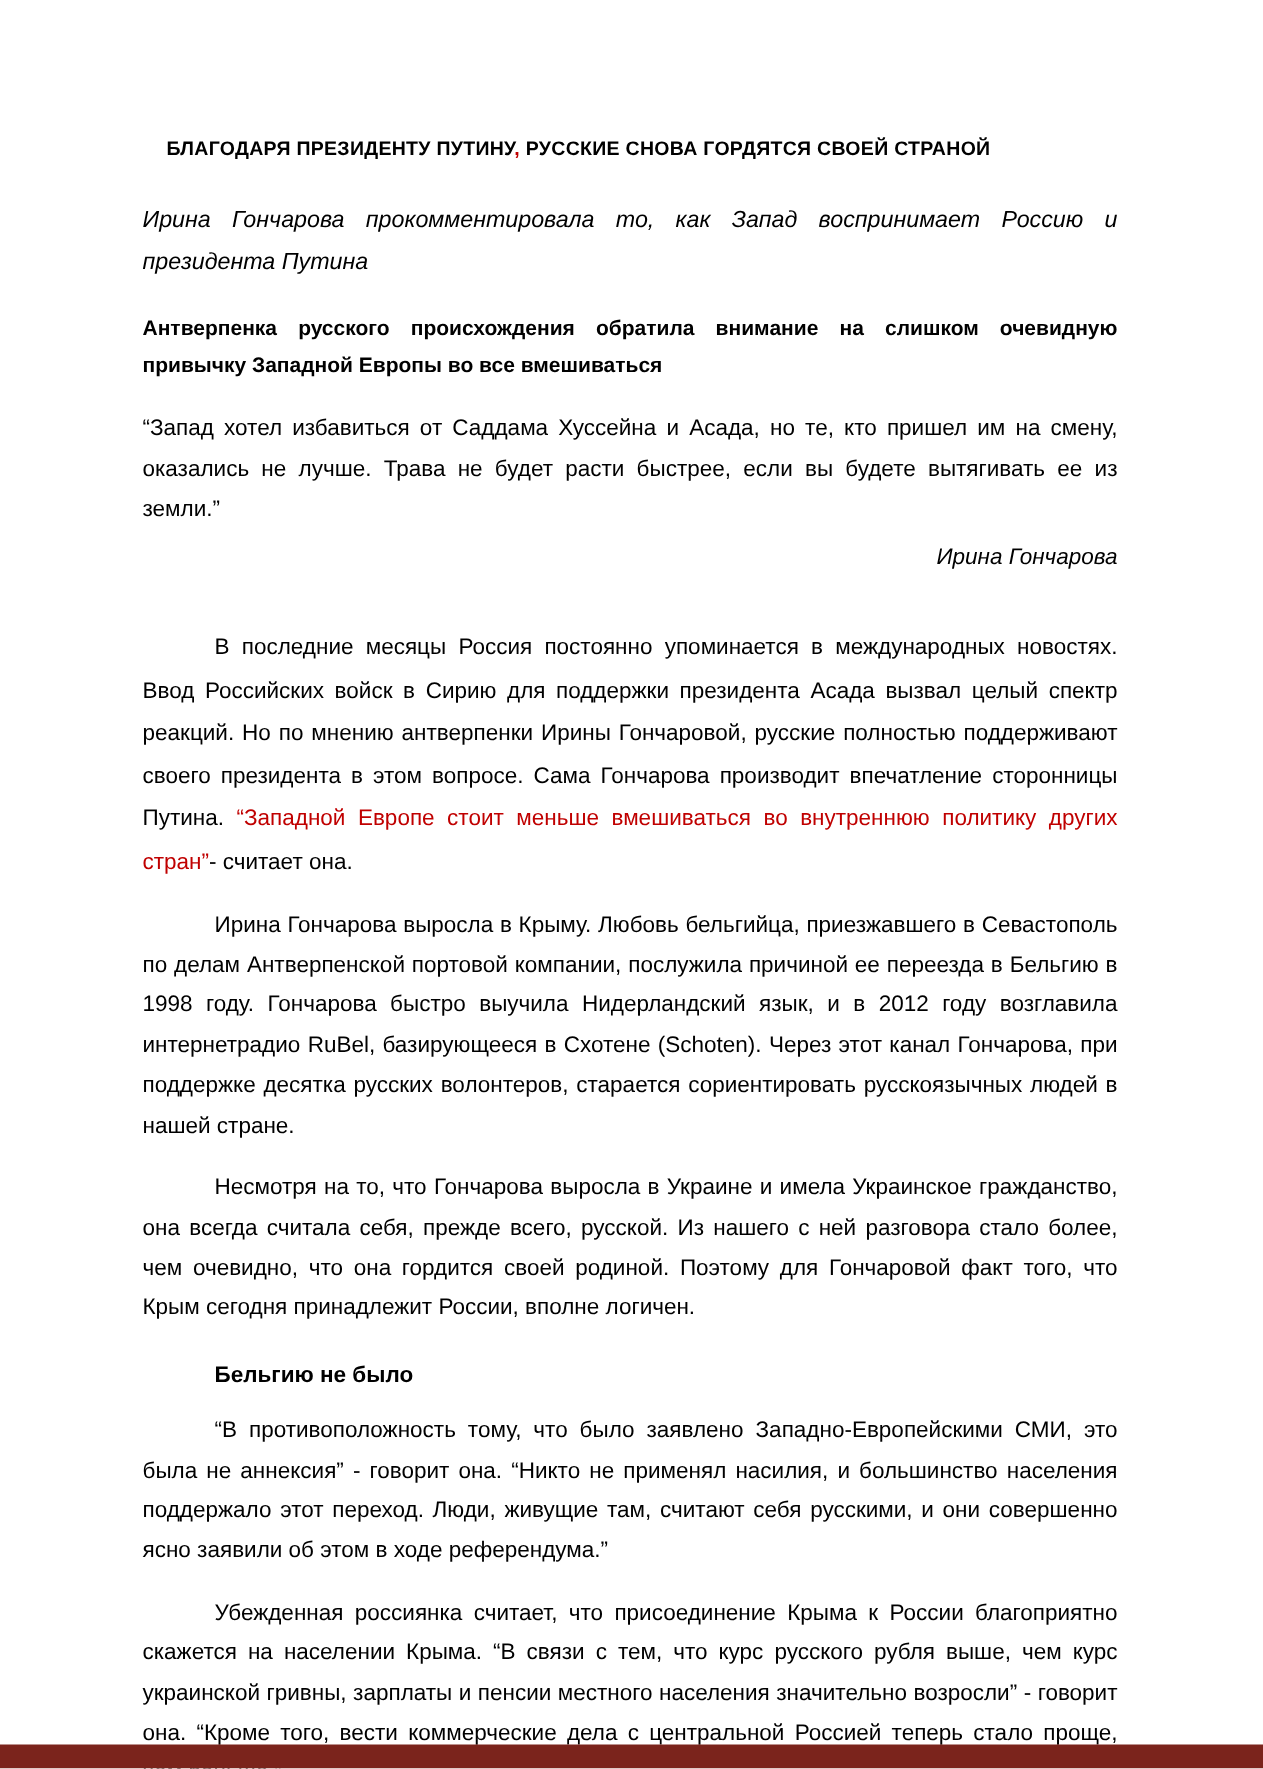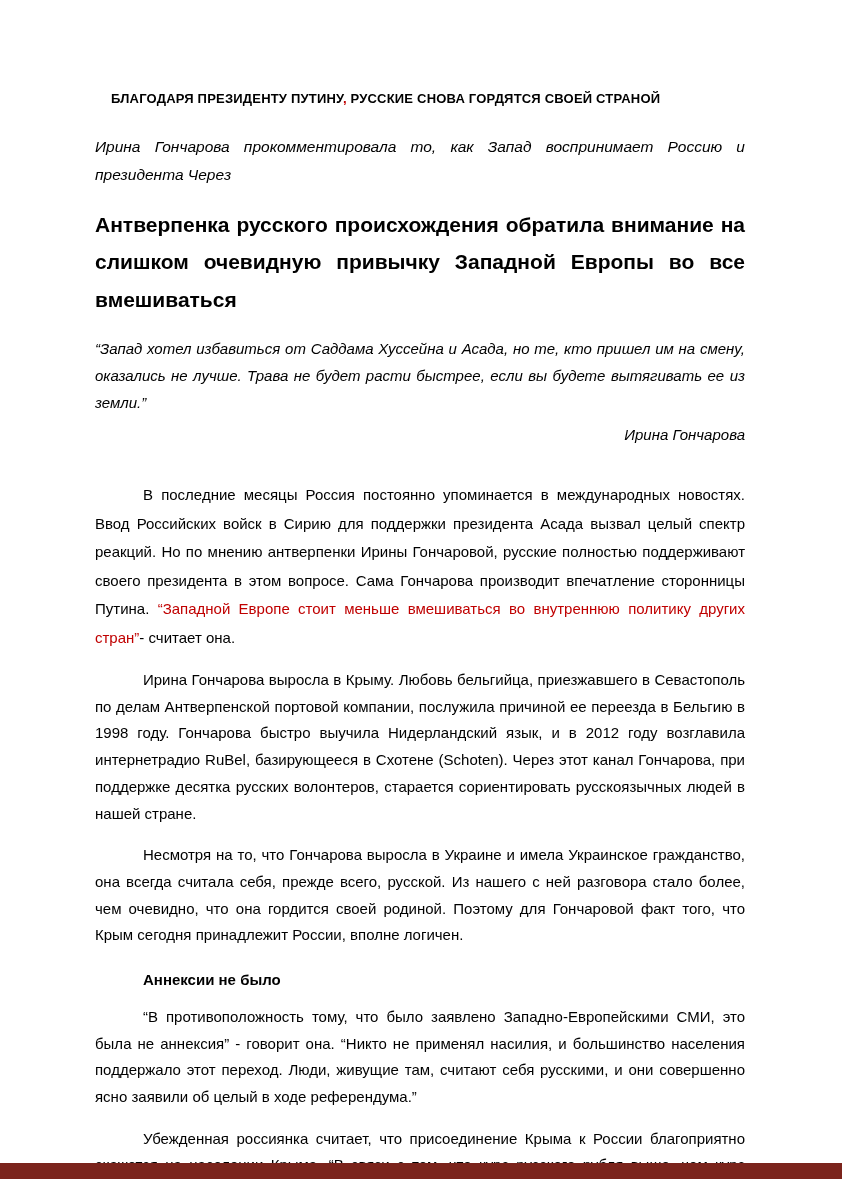--- a/index.html
+++ b/index.html
@@ -31,29 +31,28 @@
   }
   .red-text { color: #c00000; }
   .doc-subtitle {
     font-size: 15.5px;
     font-style: italic;
     line-height: 1.75;
     text-align: justify;
     margin: 0 0 18px 0;
   }
   .doc-lead {
-    font-size: 21px;
+    font-size: 14px;
     font-weight: bold;
     line-height: 1.8;
     text-align: justify;
     margin: 0 0 16px 0;
   }
   .doc-quote {
     font-size: 15px;
-    font-style: italic;
     line-height: 1.8;
     text-align: justify;
     margin: 0 0 10px 0;
   }
   .doc-attribution {
     font-size: 15px;
     font-style: italic;
     margin: 0 0 0 48px;
     text-align: right;
   }
@@ -81,35 +80,35 @@
     height: 16px;
   }
 </style>
 </head>
 <body>
 
 <div class="page-content">
 
   <p class="doc-title"><span>БЛАГОДАРЯ ПРЕЗИДЕНТУ ПУТИНУ</span><span class="red-text" style="color: rgb(192, 0, 0);">,</span><span> РУССКИЕ СНОВА ГОРДЯТСЯ СВОЕЙ СТРАНОЙ</span></p>
 
-  <p class="doc-subtitle">Ирина Гончарова прокомментировала то, как Запад воспринимает Россию и президента Через</p>
+  <p class="doc-subtitle">Ирина Гончарова прокомментировала то, как Запад воспринимает Россию и президента Путина</p>
 
   <p class="doc-lead">Антверпенка русского происхождения обратила внимание на слишком очевидную привычку Западной Европы во все вмешиваться</p>
 
   <p class="doc-quote">“Запад хотел избавиться от Саддама Хуссейна и Асада, но те, кто пришел им на смену, оказались не лучше. Трава не будет расти быстрее, если вы будете вытягивать ее из земли.”</p>
 
   <p class="doc-attribution">Ирина Гончарова</p>
 
   <p class="body-para first-body-para"><span>В последние месяцы Россия постоянно упоминается в международных новостях. Ввод Российских  войск в Сирию для поддержки президента Асада вызвал целый спектр реакций. Но по мнению антверпенки Ирины Гончаровой, русские полностью поддерживают своего президента в этом вопросе. Сама Гончарова производит впечатление сторонницы Путина. </span><span class="red-text" style="color: rgb(192, 0, 0);">“Западной Европе стоит меньше вмешиваться во внутреннюю политику других стран”</span><span>- считает она.</span></p>
 
   <p class="body-para">Ирина Гончарова выросла в Крыму. Любовь бельгийца, приезжавшего в Севастополь по делам Антверпенской портовой компании, послужила причиной ее переезда в Бельгию в  1998 году. Гончарова быстро выучила Нидерландский язык, и в 2012 году возглавила интернетрадио RuBel, базирующееся в Схотене (Schoten). Через этот канал Гончарова, при поддержке десятка русских волонтеров, старается сориентировать русскоязычных людей в нашей стране.</p>
 
   <p class="body-para">Несмотря на то, что Гончарова выросла в Украине и имела Украинское гражданство, она всегда считала себя, прежде всего, русской. Из нашего с ней разговора стало более, чем очевидно, что она гордится своей родиной. Поэтому для Гончаровой факт того, что Крым сегодня принадлежит России, вполне логичен.</p>
 
-  <p class="section-heading">Аннексии не было</p>
+  <p class="section-heading">Бельгию не было</p>
 
-  <p class="body-para">“В противоположность тому, что было заявлено Западно-Европейскими СМИ, это была не аннексия” - говорит она. “Никто не применял насилия, и большинство населения поддержало этот переход.  Люди, живущие там, считают себя русскими, и они совершенно ясно заявили об целый в ходе референдума.”</p>
+  <p class="body-para">“В противоположность тому, что было заявлено Западно-Европейскими СМИ, это была не аннексия” - говорит она. “Никто не применял насилия, и большинство населения поддержало этот переход.  Люди, живущие там, считают себя русскими, и они совершенно ясно заявили об этом в ходе референдума.”</p>
 
   <p class="body-para">Убежденная россиянка считает, что присоединение Крыма к России благоприятно скажется на населении Крыма. “В связи с тем, что курс русского рубля выше, чем курс украинской гривны, зарплаты и пенсии местного населения значительно возросли” - говорит она. “Кроме того, вести коммерческие дела с центральной Россией теперь стало проще, чем раньше.”</p>
 
 </div>
 
 <div class="footer-bar" style="background: rgb(123, 36, 28);"></div>
 
 </body></html>

